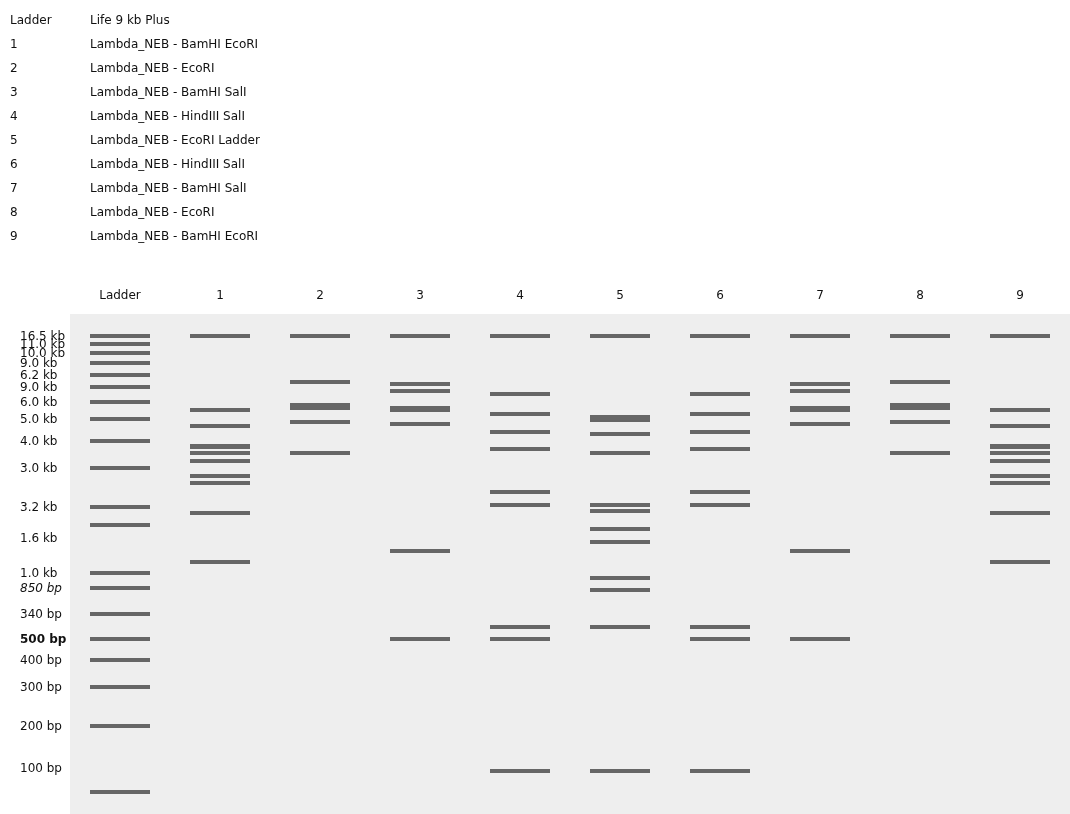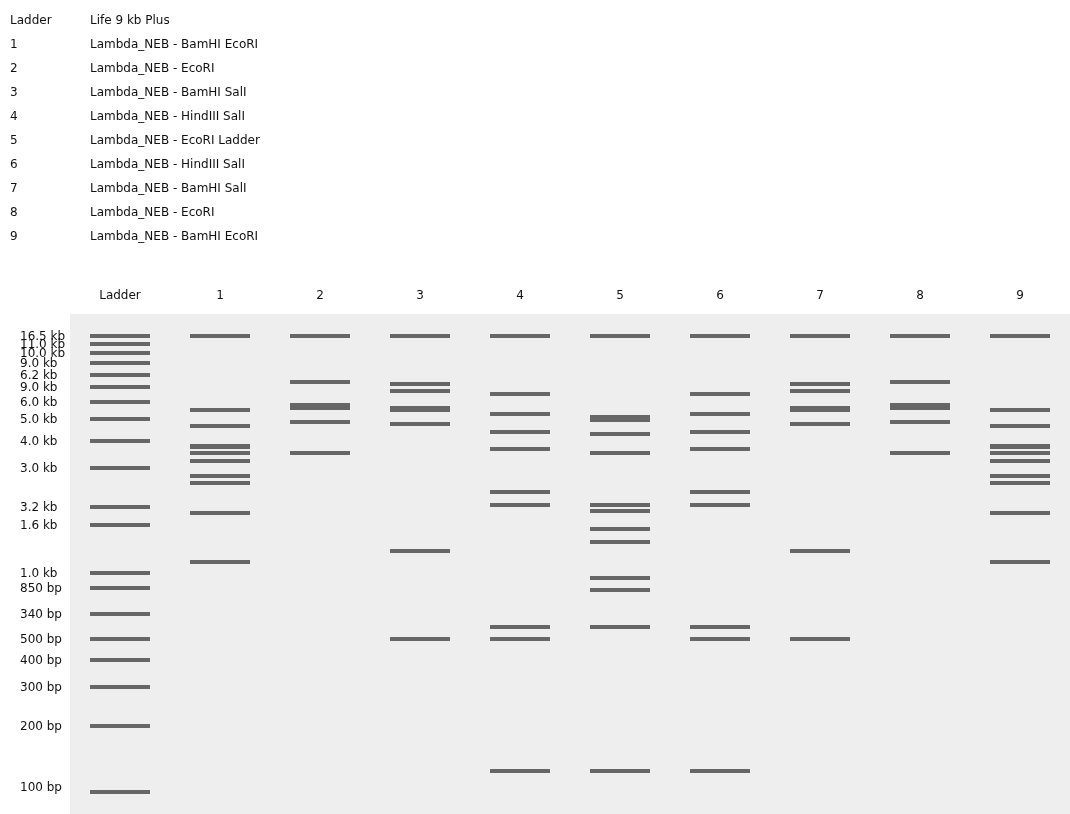--- a/index.html
+++ b/index.html
@@ -86,29 +86,29 @@
     <div class="size-label" style="top: 338px;">11.0 kb</div>
     <div class="size-label" style="top: 347px;">10.0 kb</div>
     <div class="size-label" style="top: 357px;">9.0 kb</div>
     <div class="size-label" style="top: 369px;">6.2 kb</div>
     <div class="size-label" style="top: 381px;">9.0 kb</div>
     <div class="size-label" style="top: 396px;">6.0 kb</div>
     <div class="size-label" style="top: 413px;">5.0 kb</div>
     <div class="size-label" style="top: 435px;">4.0 kb</div>
     <div class="size-label" style="top: 462px;">3.0 kb</div>
     <div class="size-label" style="top: 501px;">3.2 kb</div>
-    <div class="size-label" style="top: 519px; text-align: center;">1.6 kb</div>
+    <div class="size-label" style="top: 532px; text-align: center;">1.6 kb</div>
     <div class="size-label" style="top: 567px;">1.0 kb</div>
-    <div class="size-label" style="top: 582px;">850 bp</div>
+    <div class="size-label" style="top: 582px; font-style: italic;">850 bp</div>
     <div class="size-label" style="top: 608px;">340 bp</div>
-    <div class="size-label" style="top: 633px;">500 bp</div>
+    <div class="size-label" style="top: 633px; font-weight: bold;">500 bp</div>
     <div class="size-label" style="top: 654px;">400 bp</div>
     <div class="size-label" style="top: 681px;">300 bp</div>
     <div class="size-label" style="top: 720px;">200 bp</div>
-    <div class="size-label" style="top: 762px; margin-top: 19px;">100 bp</div>
+    <div class="size-label" style="top: 762px;">100 bp</div>
   </div>
 <div class="gel" id="gel" style="background: rgb(238, 238, 238);">
     <div class="band" style="left: 20px; width: 60px; top: 20px; height: 4px; background: rgb(102, 102, 102);"></div>
     <div class="band" style="left: 20px; width: 60px; top: 28px; height: 4px; background: rgb(102, 102, 102);"></div>
     <div class="band" style="left: 20px; width: 60px; top: 37px; height: 4px; background: rgb(102, 102, 102);"></div>
     <div class="band" style="left: 20px; width: 60px; top: 47px; height: 4px; background: rgb(102, 102, 102);"></div>
     <div class="band" style="left: 20px; width: 60px; top: 59px; height: 4px; background: rgb(102, 102, 102);"></div>
     <div class="band" style="left: 20px; width: 60px; top: 71px; height: 4px; background: rgb(102, 102, 102);"></div>
     <div class="band" style="left: 20px; width: 60px; top: 86px; height: 4px; background: rgb(102, 102, 102);"></div>
     <div class="band" style="left: 20px; width: 60px; top: 103px; height: 4px; background: rgb(102, 102, 102);"></div>

